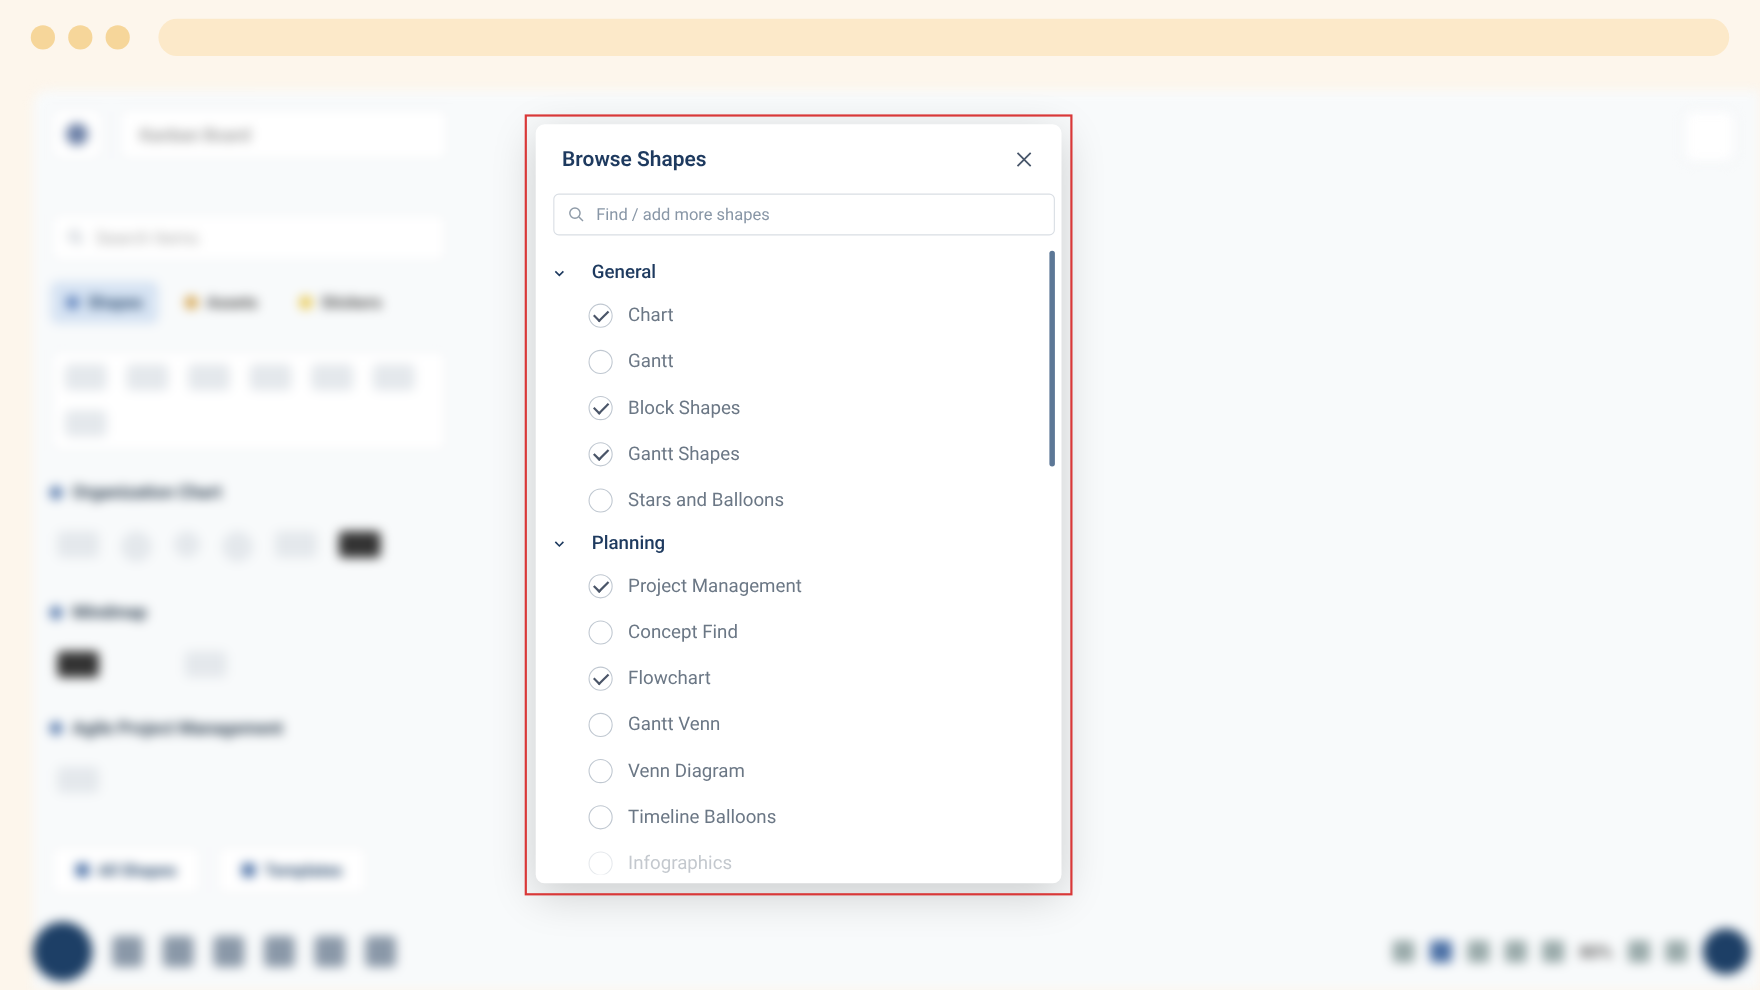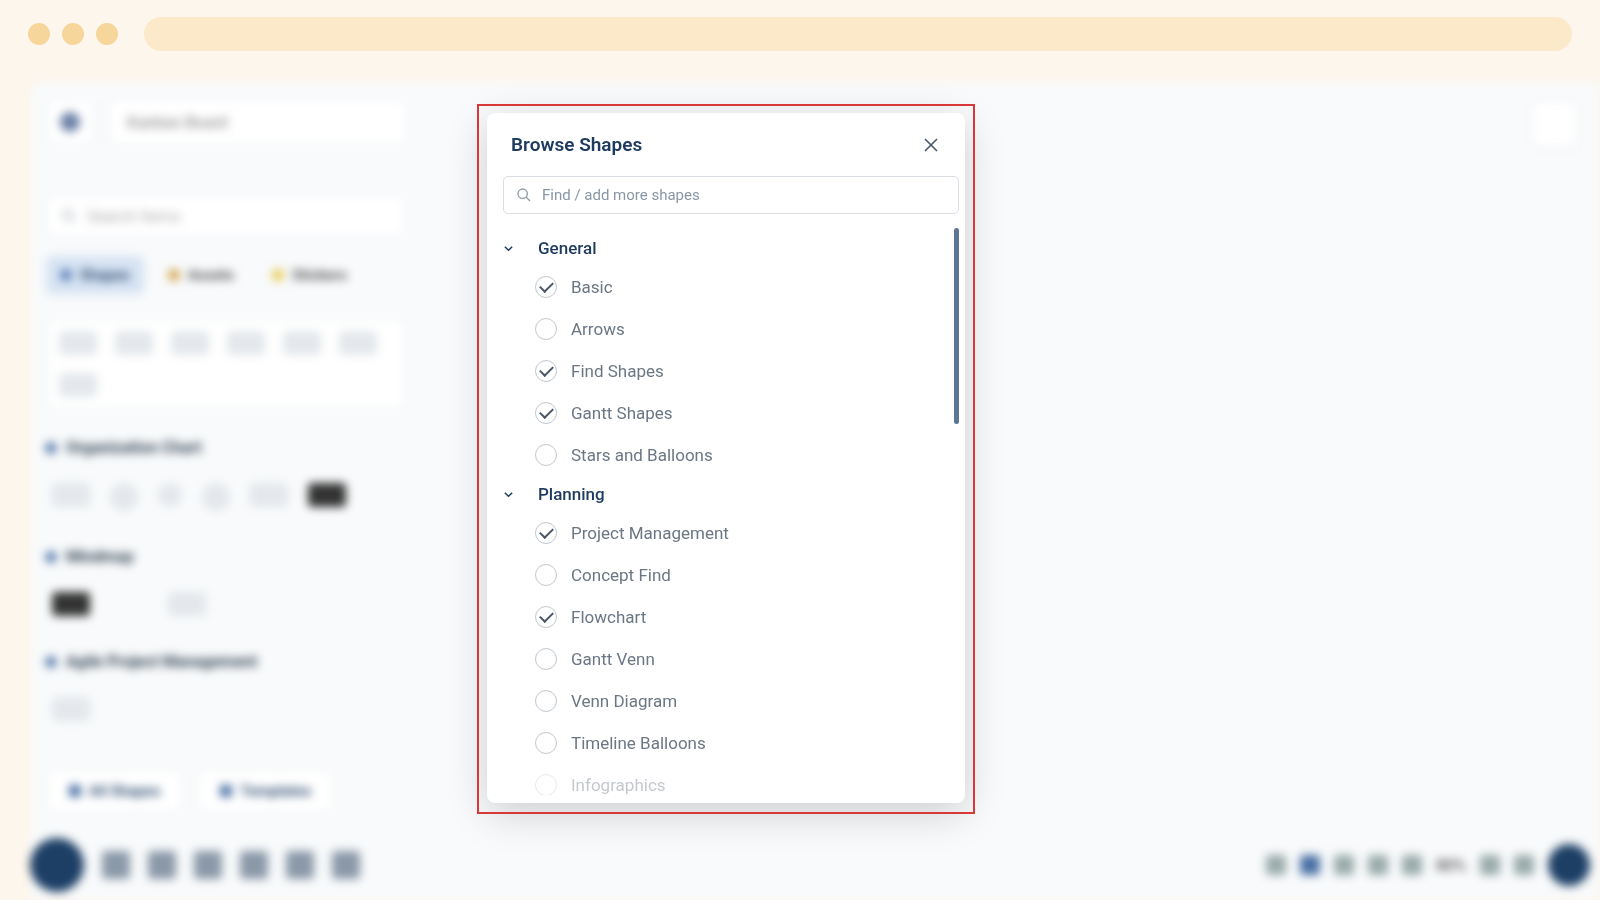--- a/index.html
+++ b/index.html
@@ -496,29 +496,29 @@
     <div class="scrollbar-indicator"></div>
     <div id="categories">
         <div class="category-header">
           <svg class="chevron" viewBox="0 0 12 12" fill="none" stroke="#1e3a5f" stroke-width="1.6">
             <polyline points="2,4 6,8 10,4"></polyline>
           </svg>
           <span>General</span>
         </div>
         <div class="shape-item">
           <div class="checkbox checked"></div>
-          <div class="shape-label">Basic</div>
-        </div>
-        <div class="shape-item">
-          <div class="checkbox"></div>
-          <div class="shape-label">Arrows</div>
+          <div class="shape-label">Chart</div>
+        </div>
+        <div class="shape-item">
+          <div class="checkbox"></div>
+          <div class="shape-label">Gantt</div>
         </div>
         <div class="shape-item">
           <div class="checkbox checked"></div>
-          <div class="shape-label">Find Shapes</div>
+          <div class="shape-label">Block Shapes</div>
         </div>
         <div class="shape-item">
           <div class="checkbox checked"></div>
           <div class="shape-label">Gantt Shapes</div>
         </div>
         <div class="shape-item">
           <div class="checkbox"></div>
           <div class="shape-label">Stars and Balloons</div>
         </div>
         <div class="category-header">

